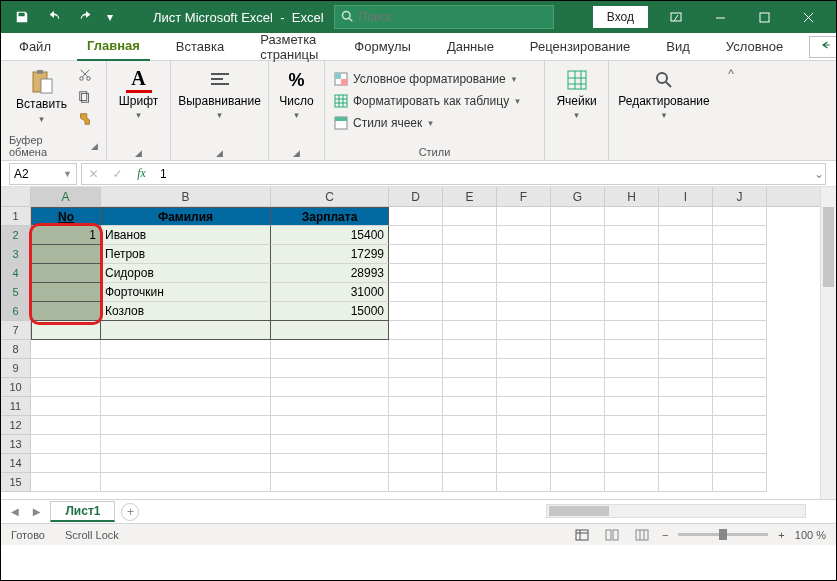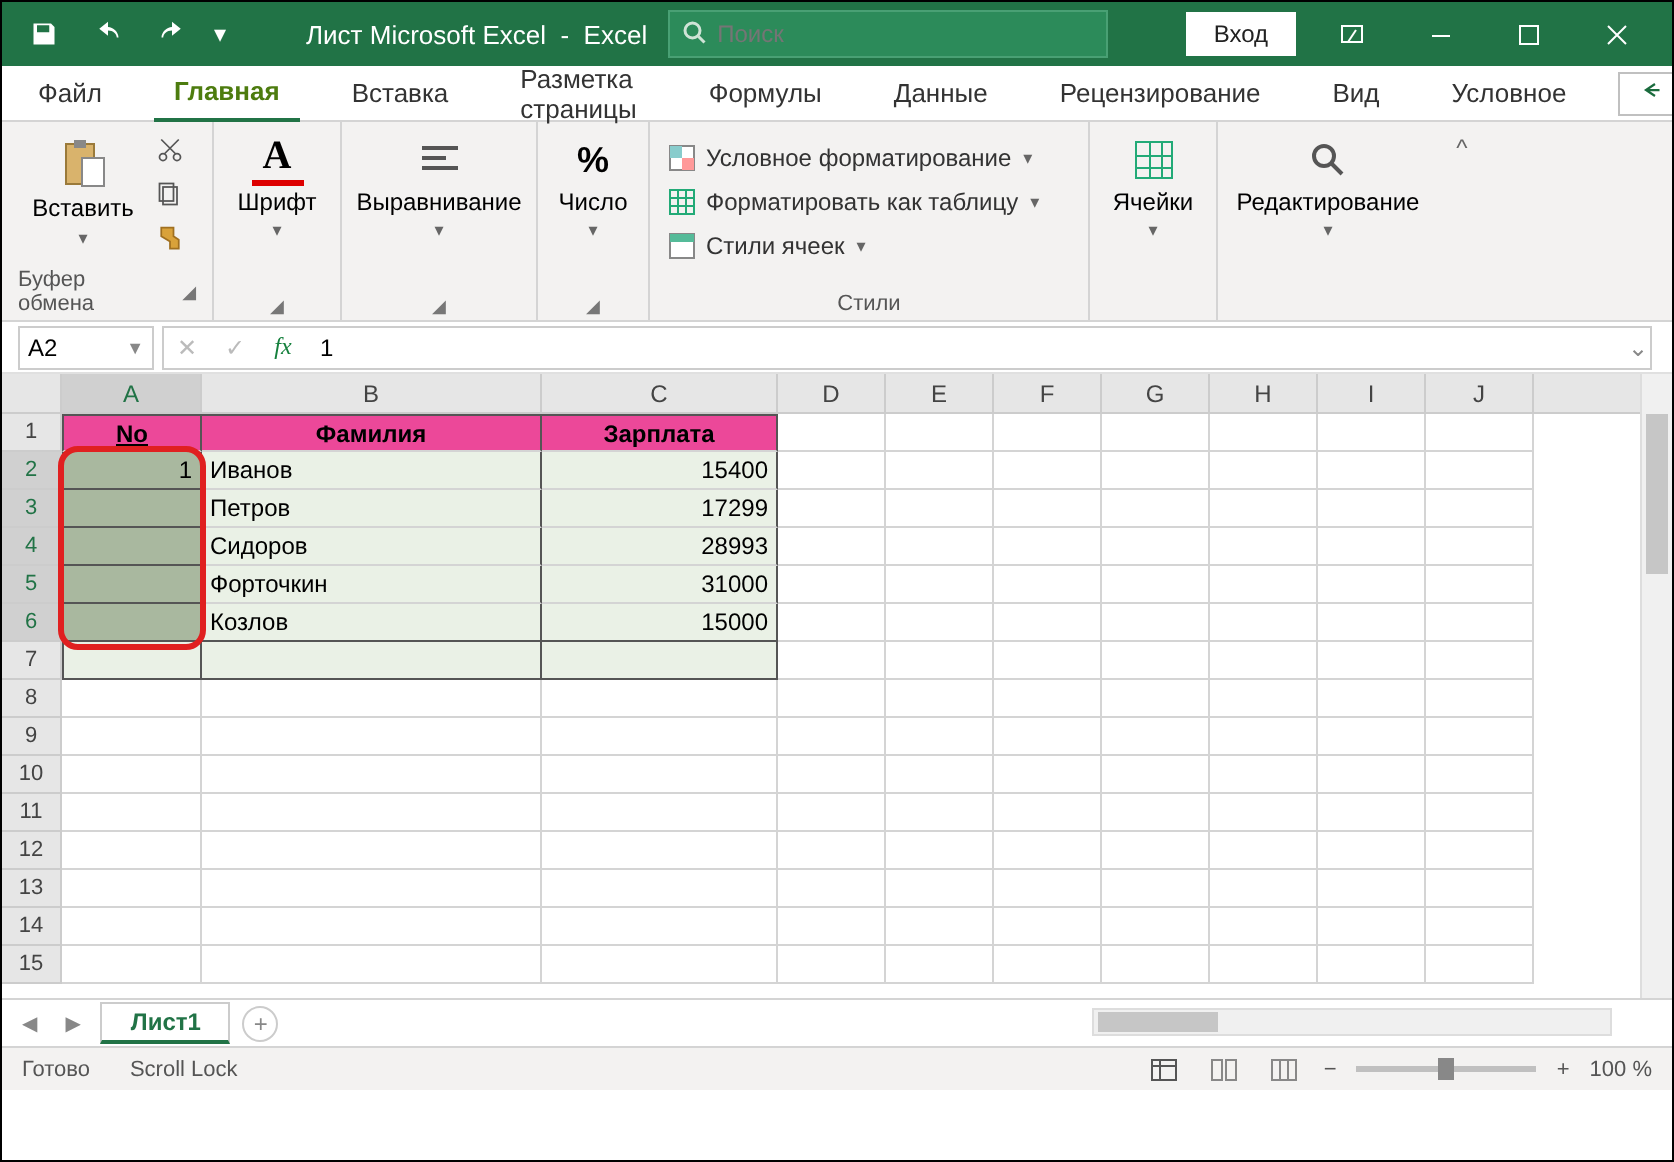--- a/index.html
+++ b/index.html
@@ -43,21 +43,21 @@
   .grid-wrap { position:relative; height: 312px; display:flex; flex-direction:column; }
   .col-headers { display:flex; height:20px; background:#e6e6e6; border-bottom:1px solid #ccc; margin-left:0;}
   .corner { width:30px; border-right:1px solid #ccc; background:#e6e6e6;}
   .ch { border-right:1px solid #ccc; text-align:center; font-size:12px; color:#444; display:flex; align-items:center; justify-content:center; background:#e6e6e6;}
   .ch.sel { background:#d0d0d0; color:#217346; }
   .grid-rows { flex:1; overflow:hidden; position:relative;}
   .row { display:flex; height:19px; }
   .rh { width:30px; background:#e6e6e6; border-right:1px solid #ccc; border-bottom:1px solid #ccc; display:flex; align-items:center; justify-content:center; font-size:11px; color:#444;}
   .rh.sel { background:#d0d0d0; color:#217346;}
   .cell { border-right:1px solid #d4d4d4; border-bottom:1px solid #d4d4d4; font-size:12px; padding:0 4px; display:flex; align-items:center; overflow:hidden; white-space:nowrap;}
-  .hdrcell { background:#ec4899; font-weight:700; text-align:center; justify-content:center; text-decoration: none;}
+  .hdrcell { background:#0369a1; font-weight:700; text-align:center; justify-content:center; text-decoration: none;}
   .underline { text-decoration: underline; }
   .datA { background:#a9b89f; border-right:1px solid #555; border-bottom:1px solid #555; justify-content:flex-end;}
   .datB { background:#eaf1e6; }
   .datC { background:#eaf1e6; justify-content:flex-end;}
   .empA { background:#eaf1e6; border-right:1px solid #555;}
   .empC { background:#eaf1e6;}
   .bborder { border-bottom:1px solid #555;}
   .highlight-frame { position:absolute; border:3px solid #e02020; border-radius:10px; pointer-events:none; }
 
   .vscroll { position:absolute; right:0; top:0; bottom:0; width:16px; background:#f0f0f0; border-left:1px solid #ddd;}

